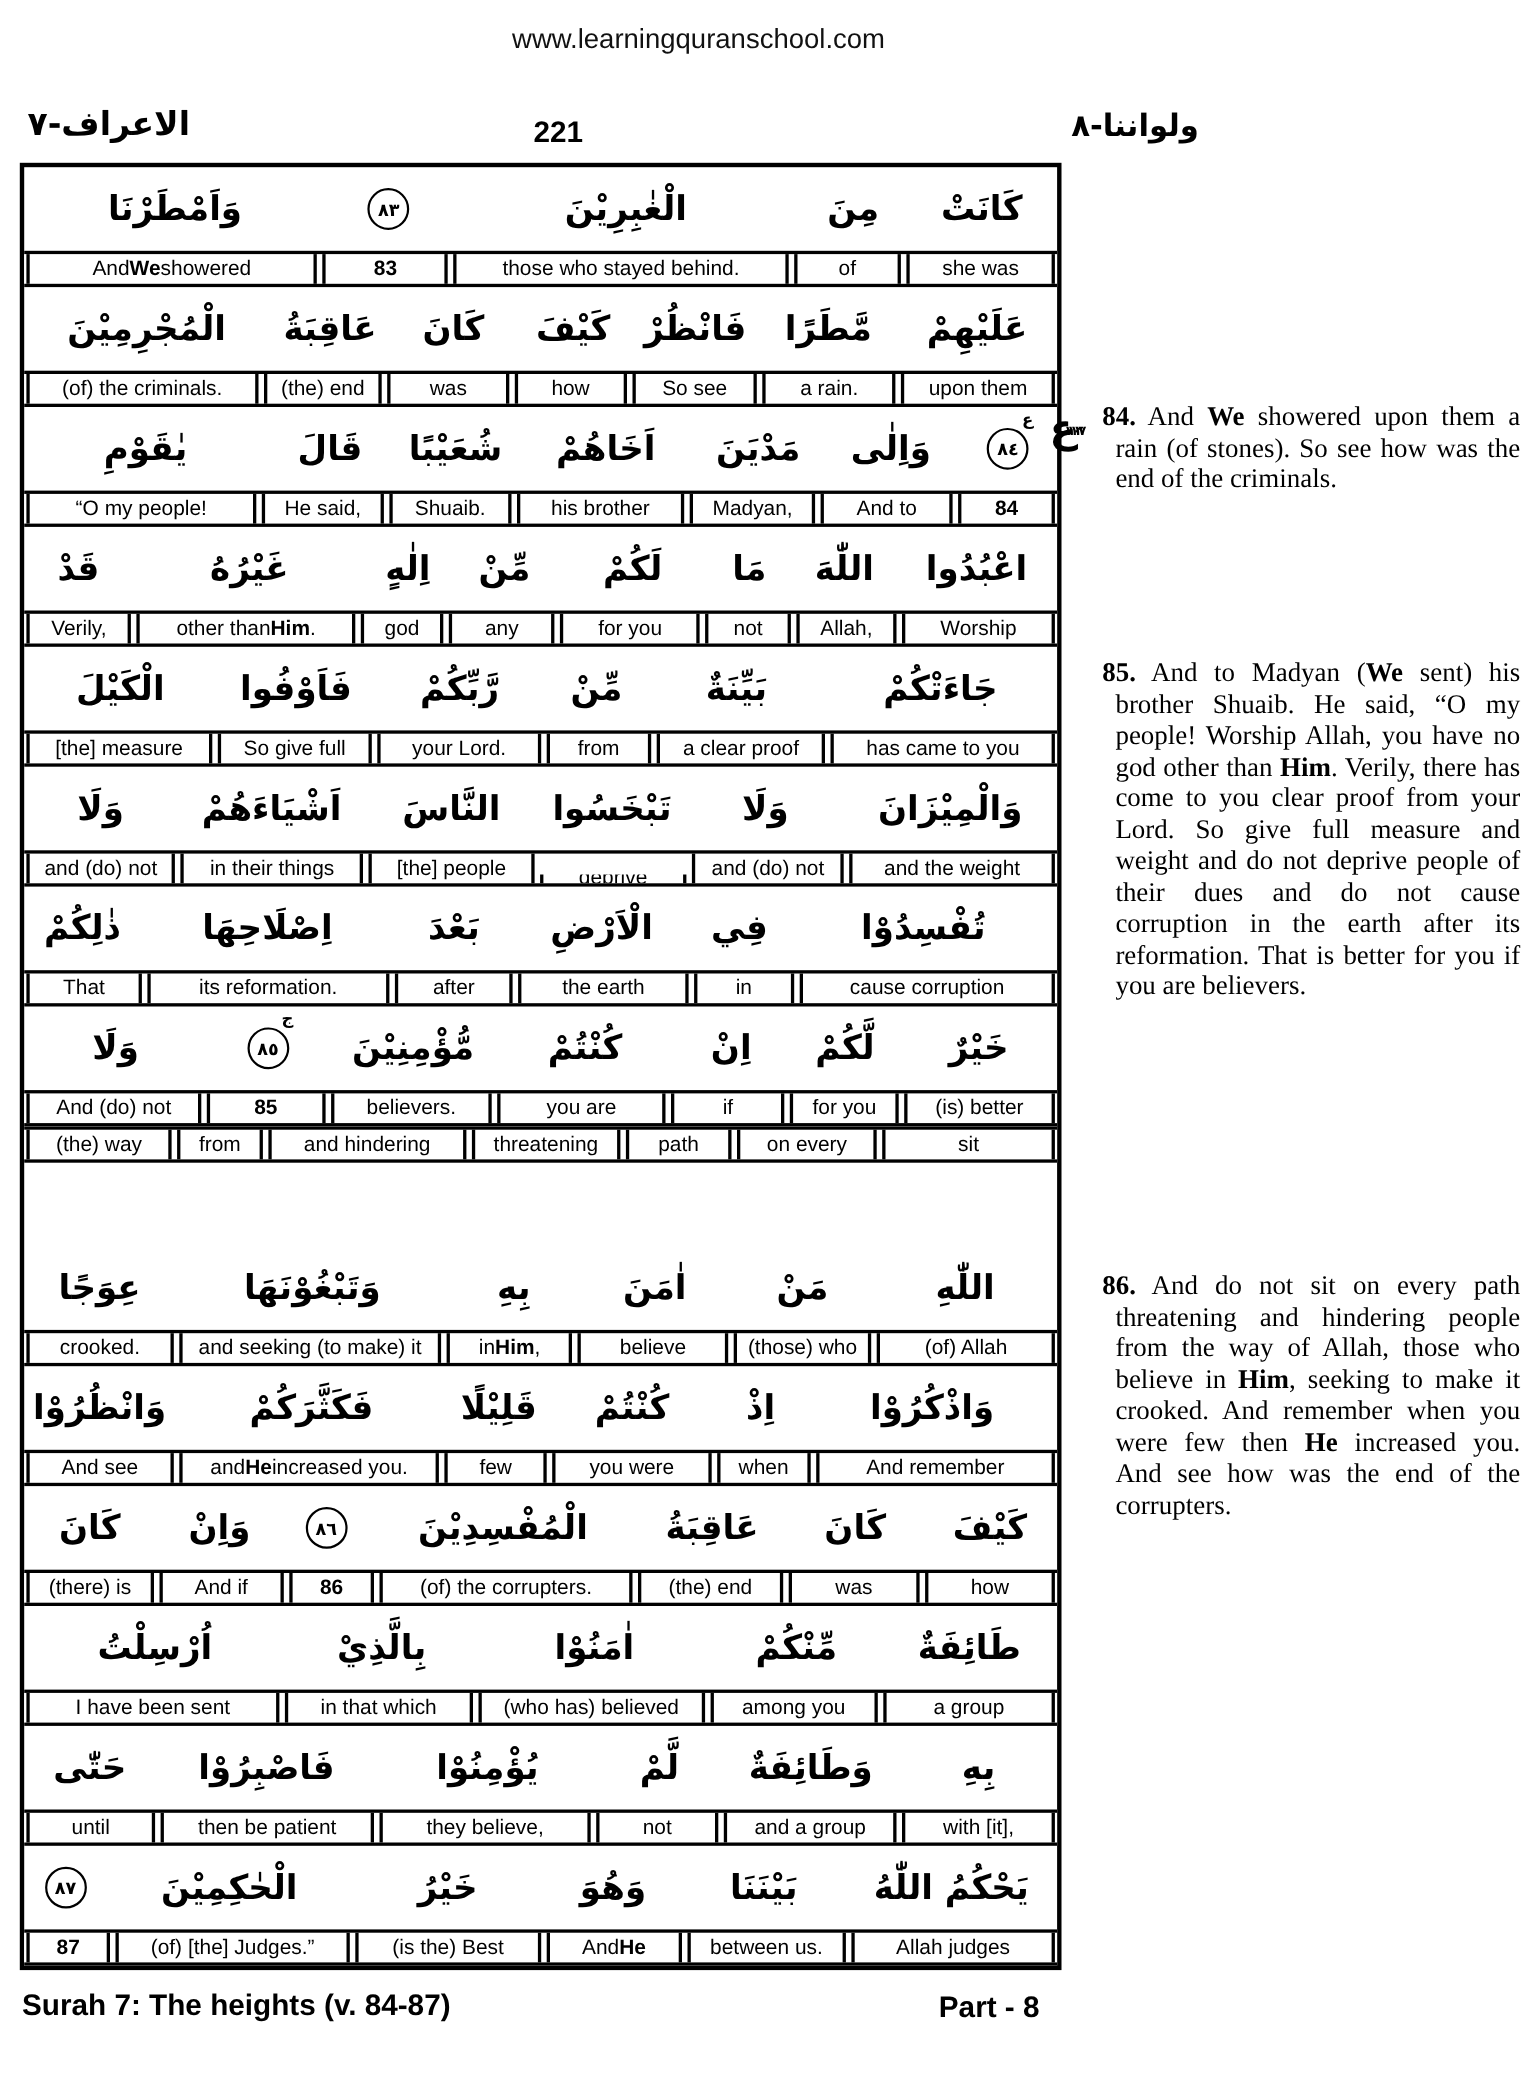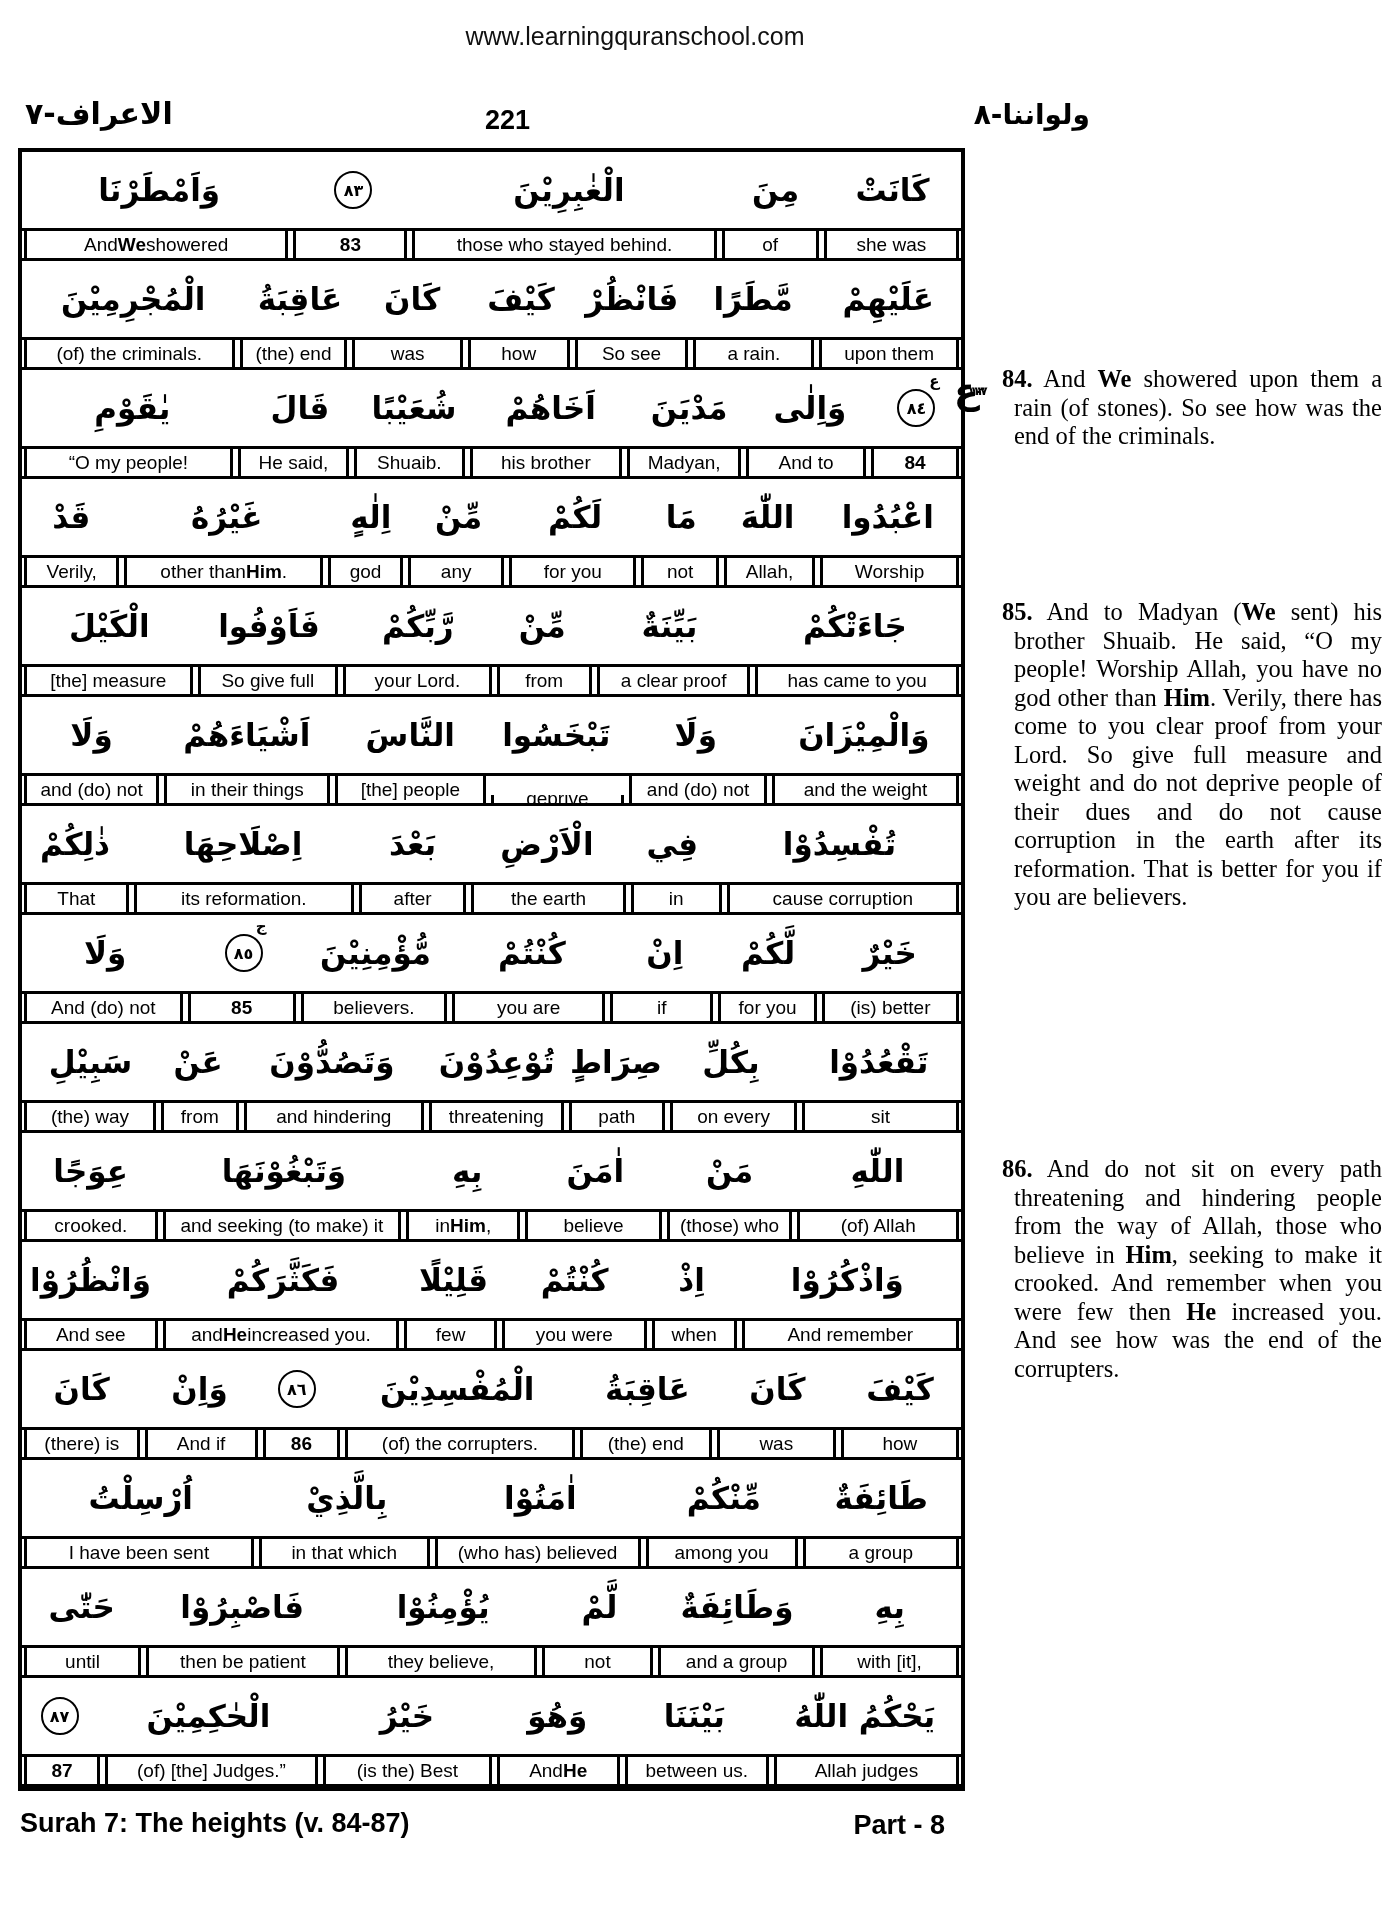--- a/index.html
+++ b/index.html
@@ -320,29 +320,20 @@
           </div>
           <div class="en-cell" style="flex: 0.107 1 0%;">
             <span>for you</span>
           </div>
           <div class="en-cell" style="flex: 0.152 1 0%;">
             <span>(is) better</span>
           </div>
         </div>
       </div>
       <div class="row-pair">
-        <div class="ar-row">
-          <div class="ar-cell" style="flex: 0.146 1 0%;">سَبِيْلِ</div>
-          <div class="ar-cell" style="flex: 0.083 1 0%;">عَنْ</div>
-          <div class="ar-cell" style="flex: 0.202 1 0%;">وَتَصُدُّوْنَ</div>
-          <div class="ar-cell" style="flex: 0.149 1 0%;">تُوْعِدُوْنَ</div>
-          <div class="ar-cell" style="flex: 0.105 1 0%;">صِرَاطٍ</div>
-          <div class="ar-cell" style="flex: 0.14 1 0%;">بِكُلِّ</div>
-          <div class="ar-cell" style="flex: 0.175 1 0%;">تَقْعُدُوْا</div>
-        </div>
         <div class="en-row">
           <div class="en-cell" style="flex: 0.146 1 0%;">
             <span>(the) way</span>
           </div>
           <div class="en-cell" style="flex: 0.083 1 0%;">
             <span>from</span>
           </div>
           <div class="en-cell" style="flex: 0.202 1 0%;">
             <span>and hindering</span>
           </div>

